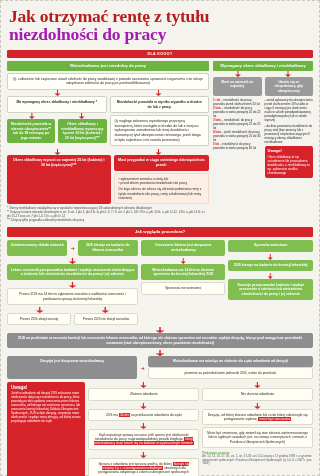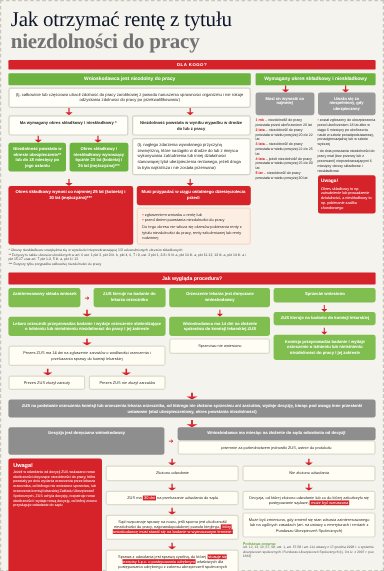--- a/index.html
+++ b/index.html
@@ -14,27 +14,27 @@
     position:relative;width:320px;height:476px;
     box-sizing:border-box;
     border:1px dashed #c9c7bd;
     background:#f4f3ee;
     padding:4px 6px 2px 6px;
   }
   
   .title-block{padding:2px 2px 3px 2px;}
   .title-1{
     font-family:"Liberation Serif", serif;
-    font-weight:normal;font-size:17.5px;line-height:18px;
-    color:#0f172a;letter-spacing:-0.2px;
+    font-weight:bold;font-size:17.5px;line-height:18px;
+    color:#b91c1c;letter-spacing:-0.2px;
   }
   .title-2{
     font-family:"Liberation Serif", serif;
     font-weight:bold;font-size:17.5px;line-height:19px;
-    color:#737373;letter-spacing:-0.2px;
+    color:#a21caf;letter-spacing:-0.2px;
   }
   
   .bar-red{
     background:#d6232a;color:#fff;text-align:center;
     font-size:3.6px;font-weight:bold;letter-spacing:.4px;
     padding:2.2px 0;text-transform:uppercase;
     border-radius:1px;margin-top:3px;
   }
   .bar-green{
     background:#6cb33f;color:#fff;text-align:center;

